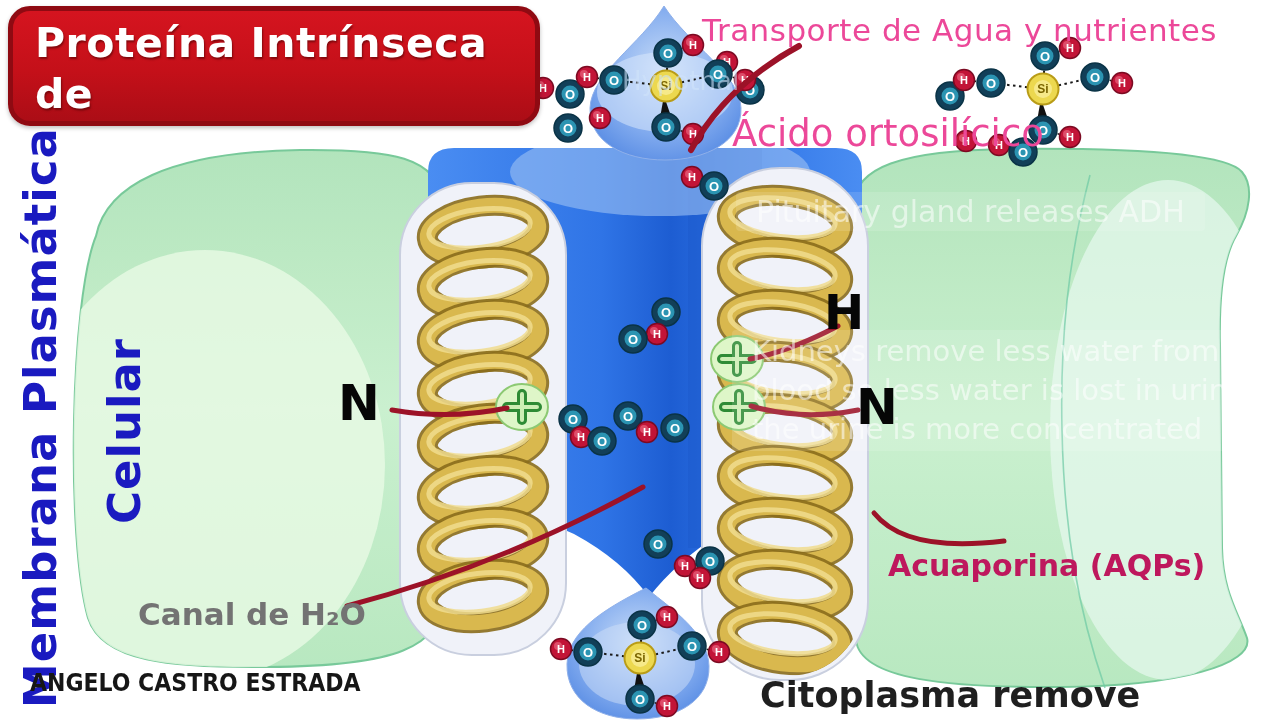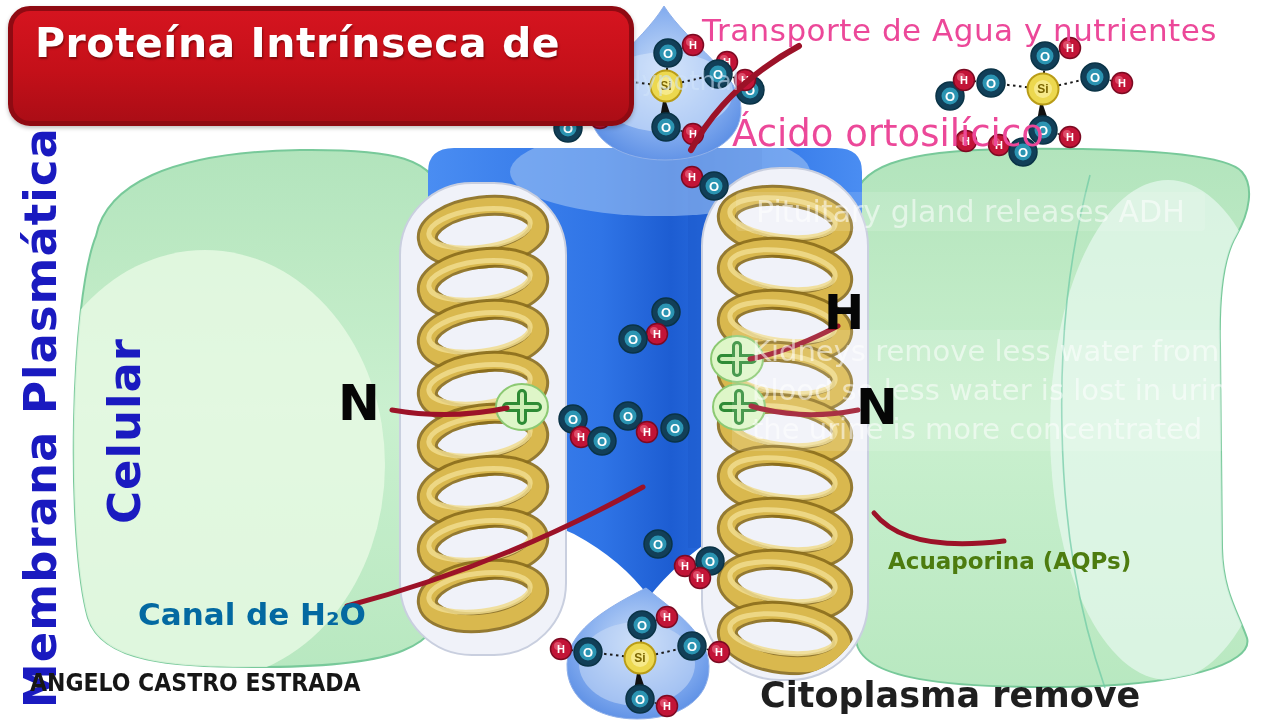--- a/index.html
+++ b/index.html
@@ -7,27 +7,27 @@
     font-family:"DejaVu Sans","Liberation Sans",sans-serif}
   .stage{position:relative;width:1280px;height:720px;background:#fff;overflow:hidden}
   .art{position:absolute;left:0;top:0;width:1280px;height:720px}
 
   .lbl{position:absolute;white-space:nowrap;color:#ec4899}
   .lbl-transporte{left:702px;top:12px;font-size:31px;letter-spacing:.5px}
   .lbl-acido{left:732px;top:112px;font-size:37px}
   .lbl-n-left{left:338px;top:374px;font-size:50px;font-weight:bold;color:#060606}
   .lbl-n-right{left:856px;top:378px;font-size:50px;font-weight:bold;color:#060606}
   .lbl-h-right{left:824px;top:284px;font-size:48px;font-weight:bold;color:#060606}
-  .lbl-canal{left:138px;top:596px;font-size:31px;font-weight:bold;color:#0369a1}
-  .lbl-acuaporina{left:888px;top:548px;font-size:23px;font-weight:bold;color:#4d7c0f}
+  .lbl-canal{left:138px;top:596px;font-size:31px;font-weight:bold;color:#737373}
+  .lbl-acuaporina{left:888px;top:548px;font-size:30px;font-weight:bold;color:#be185d}
   .lbl-citoplasma{left:760px;top:675px;font-size:35px;font-weight:bold;color:#1f1f1f}
   .lbl-watermark{left:30px;top:668px;font-size:25px;font-weight:bold;color:#161616;
     transform:scaleX(.88);transform-origin:0 50%}
 
-  .title-box{position:absolute;left:8px;top:6px;width:626px;height:120px;
+  .title-box{position:absolute;left:8px;top:6px;width:532px;height:120px;
     background:linear-gradient(180deg,#d5141f 0%,#c41019 55%,#ab0d16 100%);
     border:5px solid #8f0a12;border-radius:22px;padding:7px 0 0 22px;
     box-shadow:0 2px 4px rgba(0,0,0,.25)}
   .title-box div{color:#fff;font-weight:bold;font-size:41px;line-height:51px;
     text-shadow:1px 2px 2px rgba(70,0,0,.55);letter-spacing:.5px}
 
   .vlbl{position:absolute;transform:rotate(-90deg);transform-origin:0 0;
     font-weight:bold;color:#1a1ac0;text-align:center;white-space:nowrap}
   .vlbl-membrana{left:14px;top:708px;width:547px;font-size:45px;letter-spacing:1px}
   .vlbl-celular{left:98px;top:562px;width:262px;font-size:45px;letter-spacing:1px}

